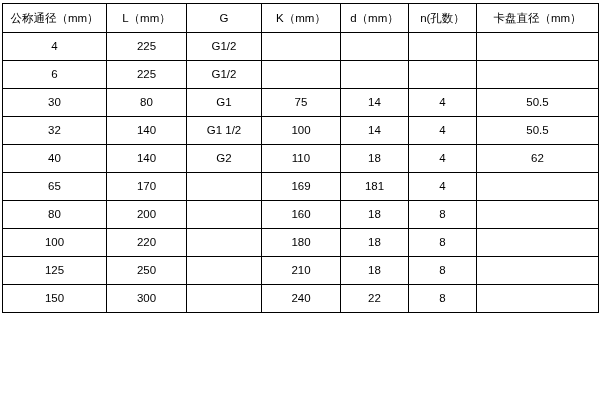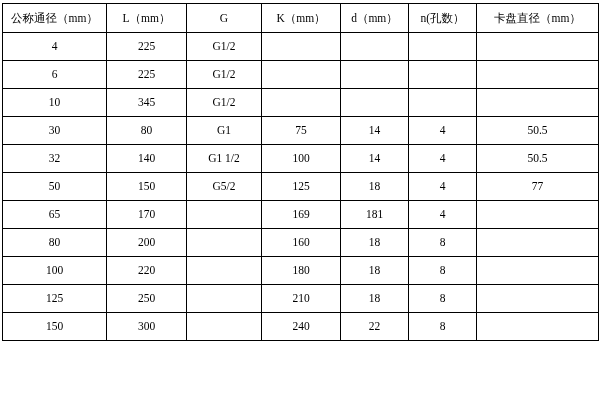--- a/index.html
+++ b/index.html
@@ -12,21 +12,20 @@
     height: 410px;
     font-family: "Liberation Sans", sans-serif;
     color: #000000;
     overflow: hidden;
   }
   .sheet {
     width: 520px;
     height: 410px;
     box-sizing: border-box;
     padding: 3px 2px 15px 2px;
-    font-family: Liberation Serif, serif;
   }
   table.spec {
     border-collapse: collapse;
     width: 596px;
     table-layout: fixed;
     margin: 0 auto;
   }
   table.spec th, table.spec td {
     border: 1px solid #000000;
     text-align: center;
@@ -89,54 +88,45 @@
       <tr>
         <td>6</td>
         <td>225</td>
         <td>G1/2</td>
         <td></td>
         <td></td>
         <td></td>
         <td></td>
       </tr>
       <tr>
-        <td>10</td>
-        <td>345</td>
-        <td>G1/2</td>
-        <td></td>
-        <td></td>
-        <td></td>
-        <td></td>
-      </tr>
-      <tr>
         <td>30</td>
         <td>80</td>
         <td>G1</td>
         <td>75</td>
         <td>14</td>
         <td>4</td>
         <td>50.5</td>
       </tr>
       <tr>
         <td>32</td>
         <td>140</td>
         <td>G1 1/2</td>
         <td>100</td>
         <td>14</td>
         <td>4</td>
         <td>50.5</td>
       </tr>
       <tr>
-        <td>50</td>
-        <td>150</td>
-        <td>G5/2</td>
-        <td>125</td>
+        <td>40</td>
+        <td>140</td>
+        <td>G2</td>
+        <td>110</td>
         <td>18</td>
         <td>4</td>
-        <td>77</td>
+        <td>62</td>
       </tr>
       <tr>
         <td>65</td>
         <td>170</td>
         <td></td>
         <td>169</td>
         <td>181</td>
         <td>4</td>
         <td></td>
       </tr>

